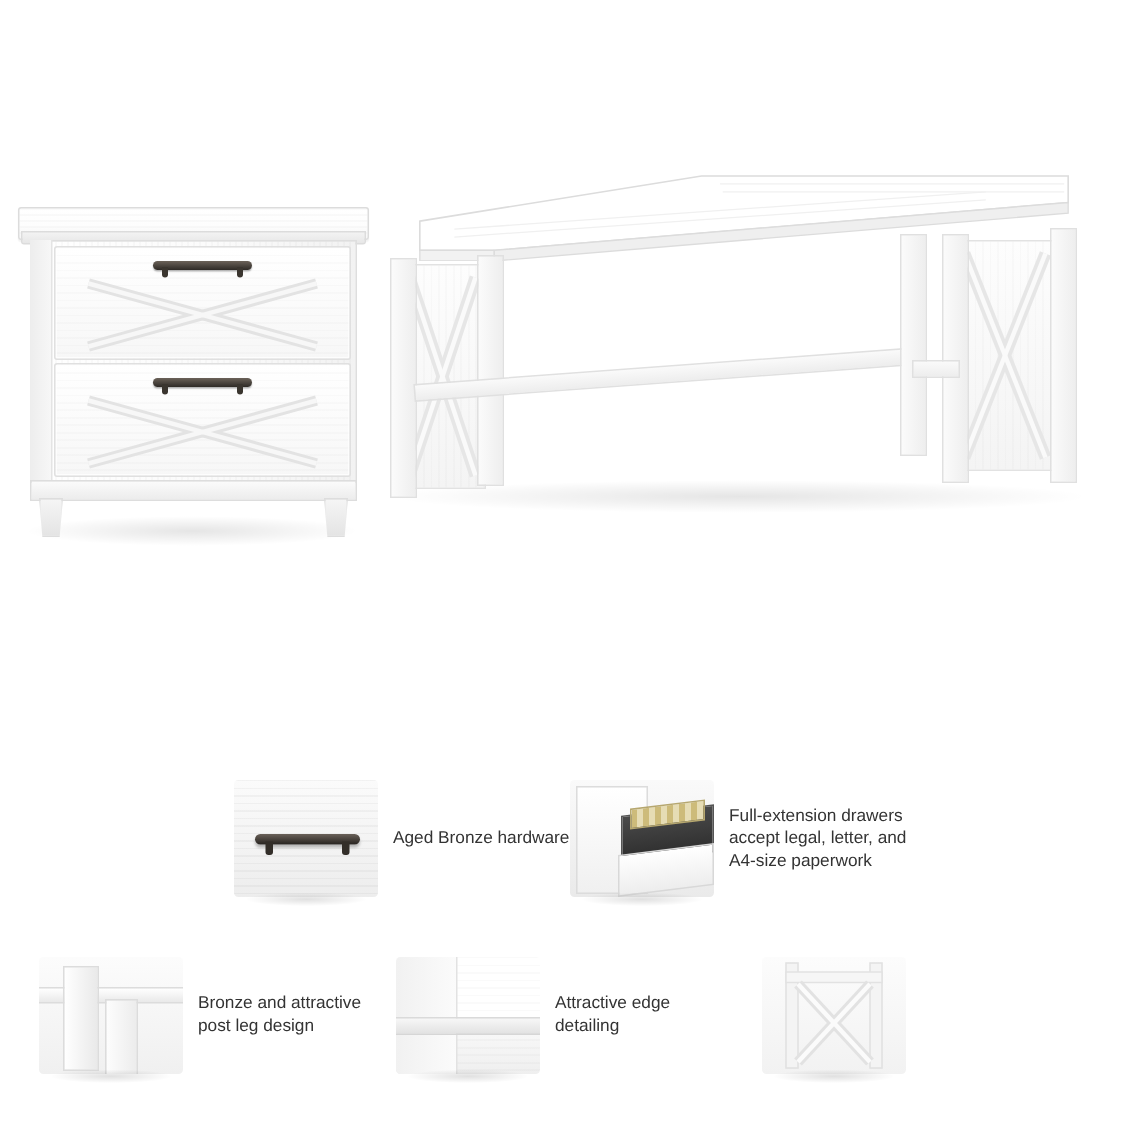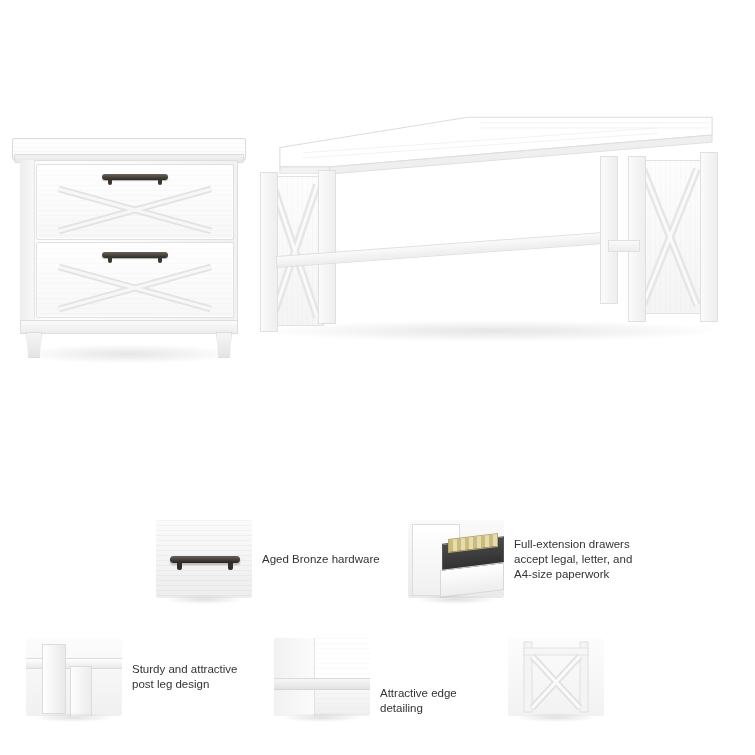--- a/index.html
+++ b/index.html
@@ -403,42 +403,42 @@
 
   <div class="feature" style="left:156px; top:20px;">
     <div class="thumb t-hardware">
       <div class="bar"></div>
     </div>
     <div class="caption">Aged Bronze
 hardware</div>
     <div class="feat-shadow"></div>
   </div>
 
-  <div class="feature wide" style="left:408px; top:20px;">
+  <div class="feature wide" style="left:380px; top:20px;">
     <div class="thumb t-drawer">
       <div class="cab"></div>
       <div class="open"></div>
       <div class="papers"></div>
       <div class="front"></div>
     </div>
     <div class="caption">Full-extension drawers accept legal, letter, and A4-size paperwork</div>
     <div class="feat-shadow"></div>
   </div>
 
   <div class="feature" style="left:26px; top:138px;">
     <div class="thumb t-leg">
       <div class="t-rail"></div>
       <div class="t-postA"></div>
       <div class="t-postB"></div>
     </div>
-    <div class="caption">Sturdy and attractive post leg design</div>
+    <div class="caption">Bronze and attractive post leg design</div>
     <div class="feat-shadow"></div>
   </div>
 
-  <div class="feature" style="left:274px; top:138px;align-items:flex-end;">
+  <div class="feature" style="left:264px; top:138px;">
     <div class="thumb t-edge">
       <div class="corner"></div>
       <div class="lip"></div>
     </div>
     <div class="caption">Attractive edge detailing</div>
     <div class="feat-shadow"></div>
   </div>
 
   <div class="feature" style="left:508px; top:138px;">
     <div class="thumb t-x">

